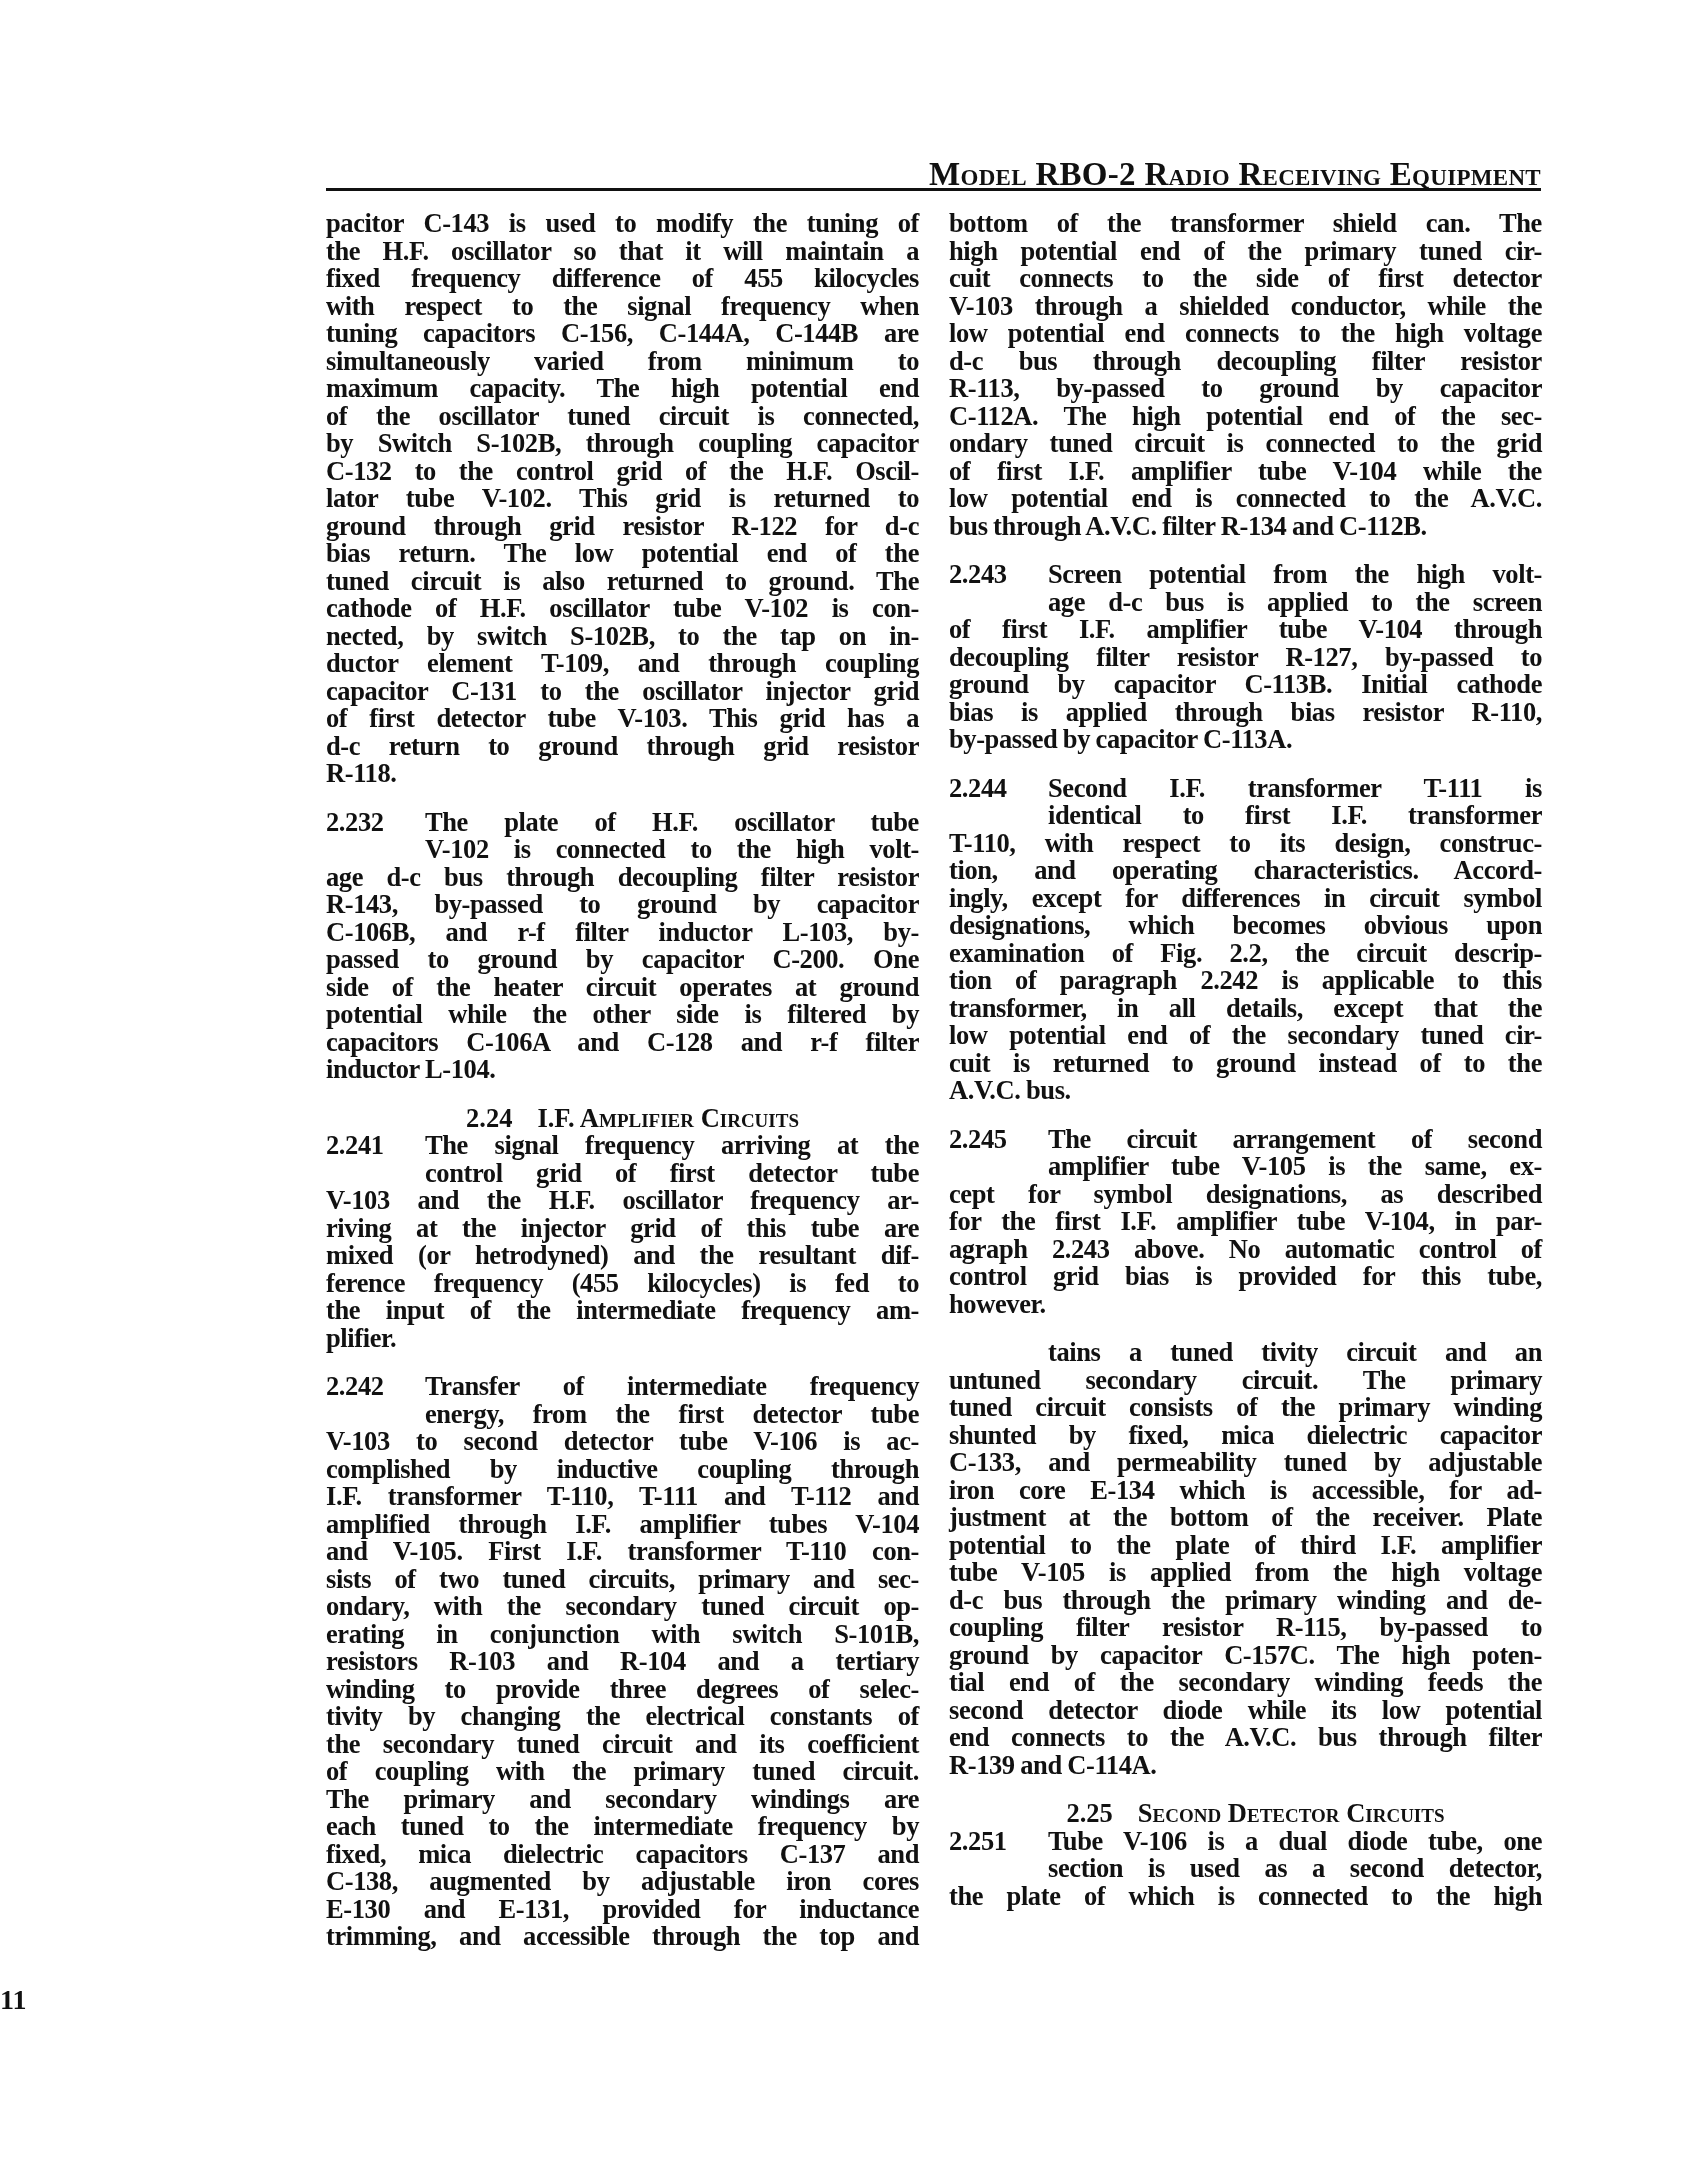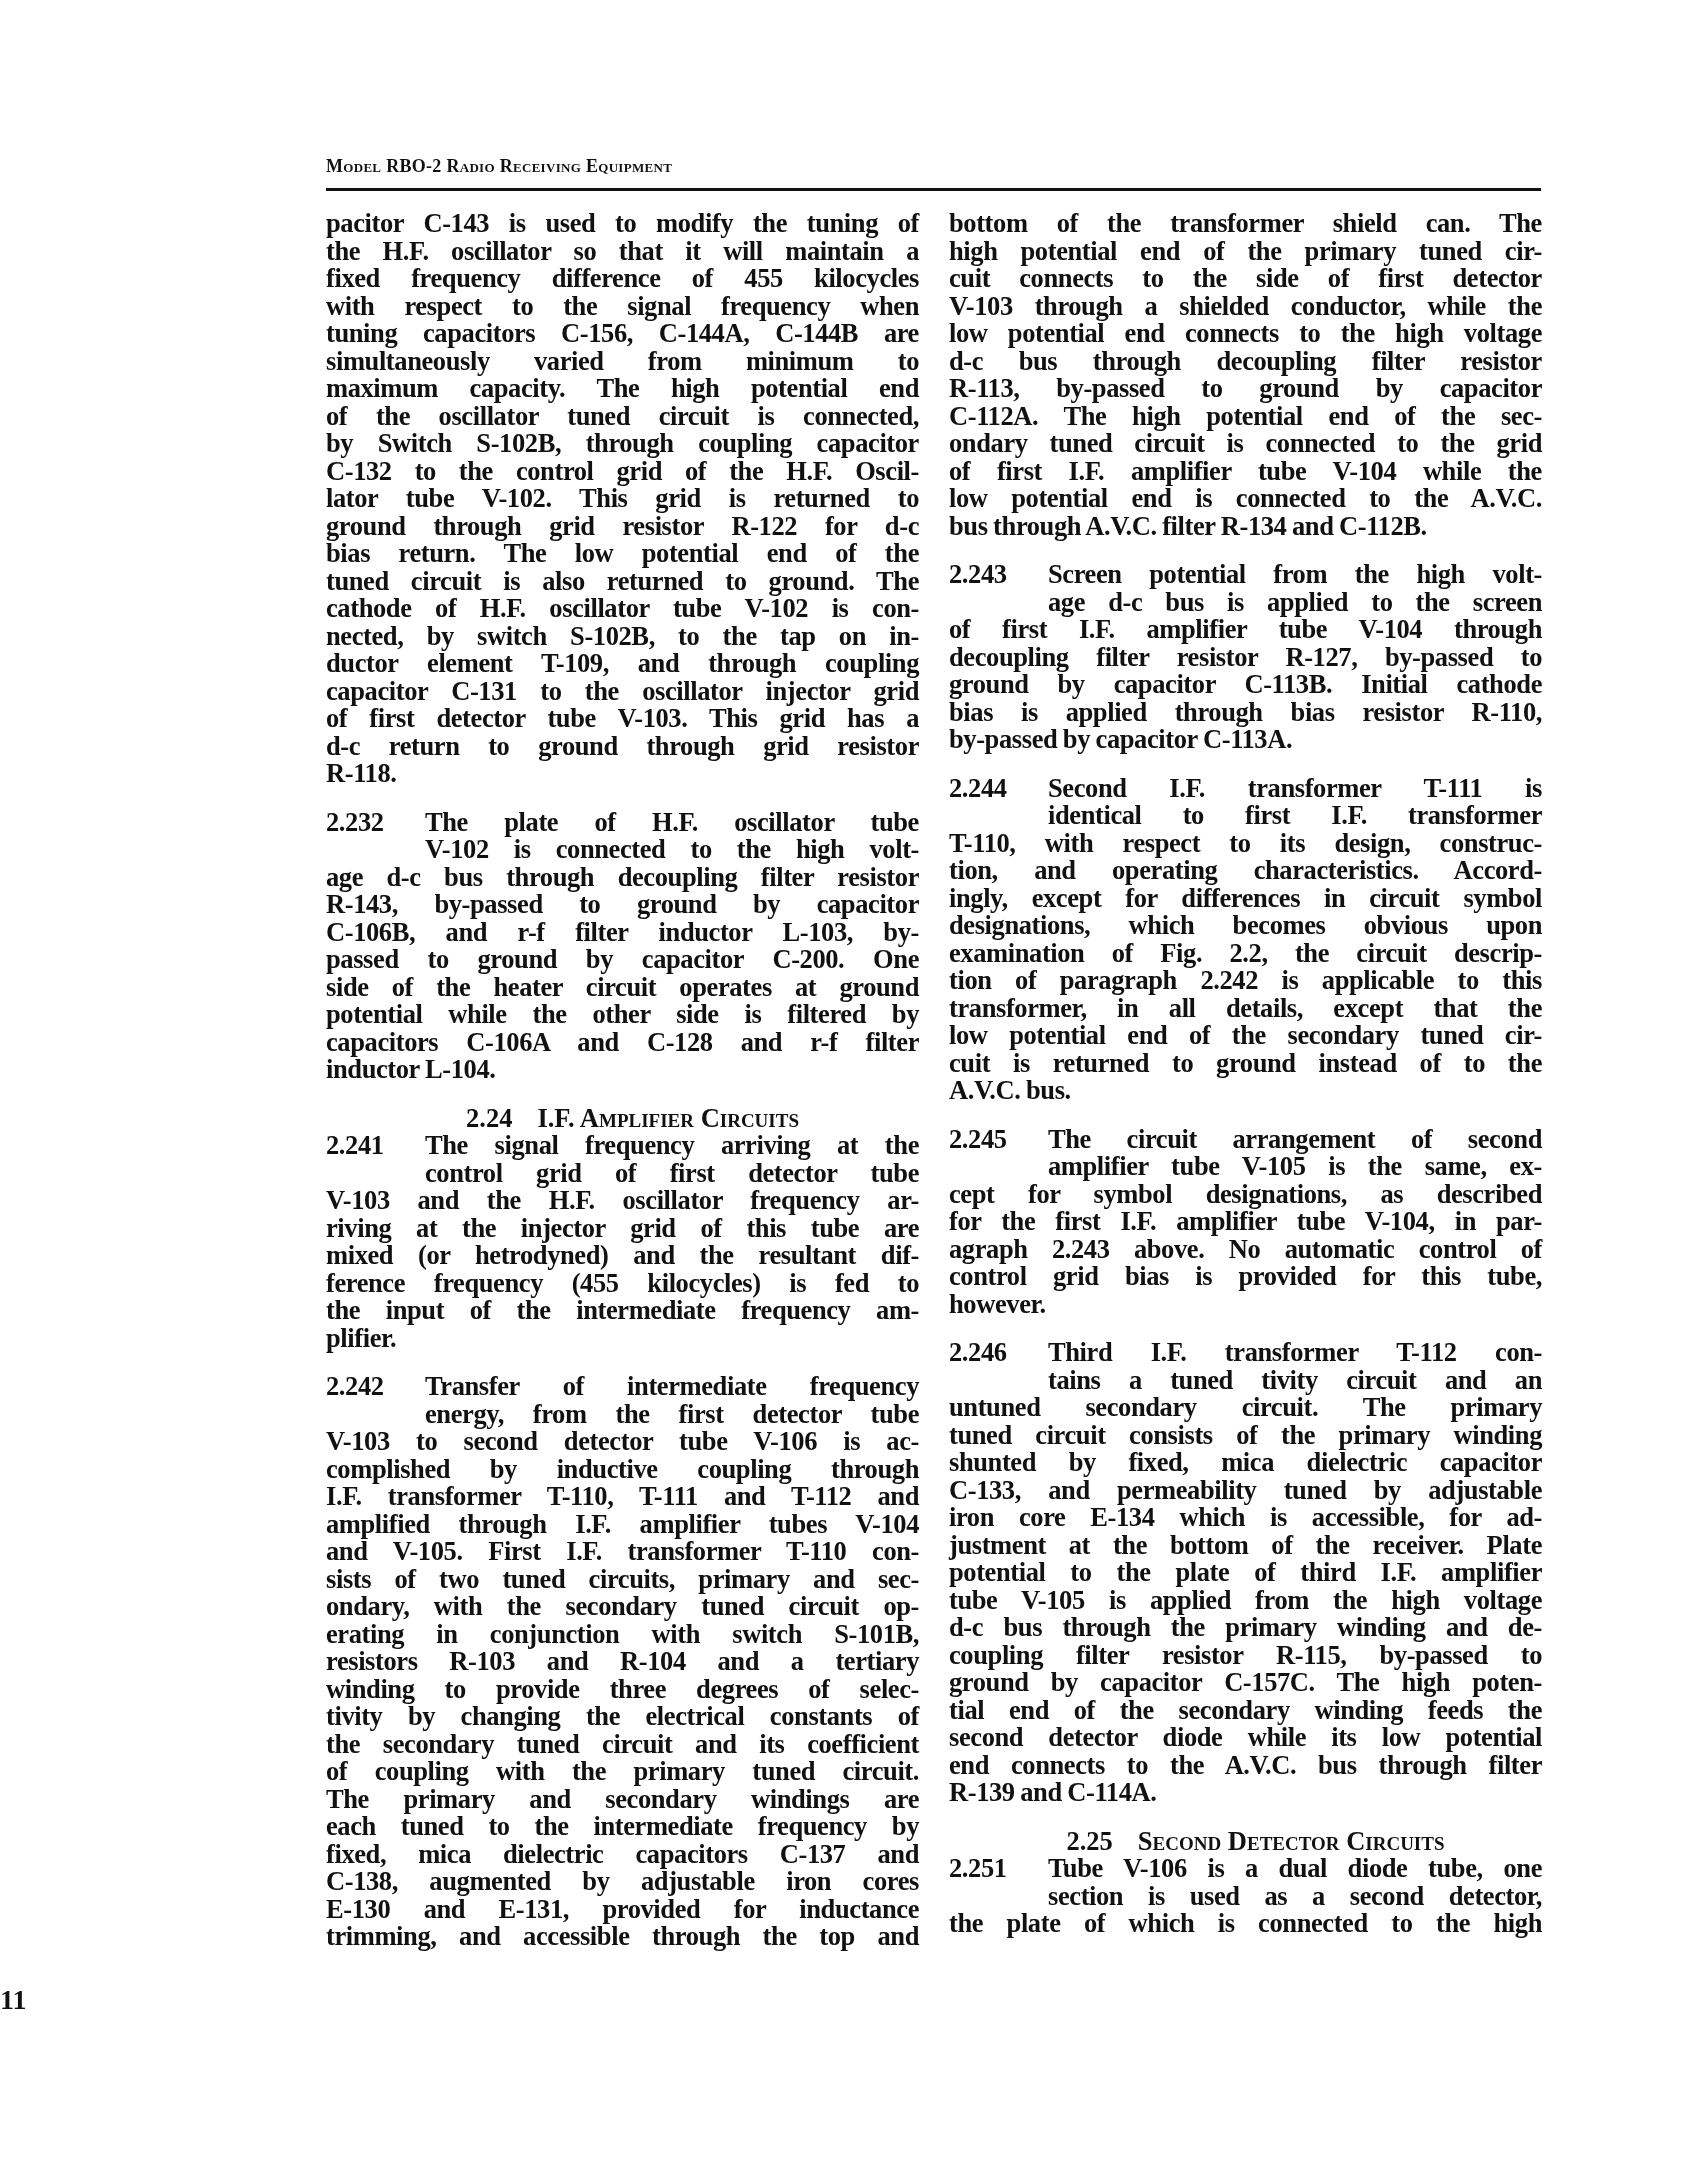--- a/index.html
+++ b/index.html
@@ -1,19 +1,19 @@
 <!DOCTYPE html>
 <html style="font-size:10.6px"><head>
   <meta charset="utf-8">
   <style>
     html, body { margin: 0; padding: 0; background: #ffffff; }
     body { width: 1688px; height: 2183px; position: relative; overflow: hidden;
            font-family: "Liberation Serif", "DejaVu Serif", serif; color: #111111; }
-    .page-header { position: absolute; left: 326px; top: 156px; width: 1215px; text-align: left;
-                   font-size: 18px; font-weight: bold; letter-spacing: 0.3px; font-variant: small-caps; }
+    .page-header { position: absolute; left: 326px; top: 156px; width: 1215px; text-align: right;
+                   font-size: 33px; font-weight: bold; letter-spacing: 0.3px; font-variant: small-caps; }
     .header-rule { position: absolute; left: 326px; top: 188px; width: 1215px; height: 3.3px; background: #111; }
     .column { position: absolute; top: 210px; width: 593px; }
     .col-left { left: 326px; }
     .col-right { left: 949px; }
     .line { font-size: 26.5px; font-weight: bold; line-height: 27.5px; height: 27.5px;
             white-space: nowrap; text-align: justify; text-align-last: justify;
             letter-spacing: -0.4px; word-spacing: -0.7px; transform-origin: left center; }
     .line.last { text-align-last: left; }
     .line.indent { padding-left: 99px; }
     .line.lead { display: flex; }
@@ -169,24 +169,20 @@
       </div>
       <div class="line indent">amplifier tube V-105 is the same, ex-</div>
       <div class="line">cept for symbol designations, as described</div>
       <div class="line">for the first I.F. amplifier tube V-104, in par-</div>
       <div class="line">agraph 2.243 above. No automatic control of</div>
       <div class="line">control grid bias is provided for this tube,</div>
       <div class="line last">however.</div>
     </div>
     <div class="gap"></div>
     <div class="block">
-      <div class="line lead">
-        <span class="pnum">2.246</span>
-        <span class="ptext">Third I.F. transformer T-112 con-</span>
-      </div>
       <div class="line indent">tains a tuned tivity circuit and an</div>
       <div class="line">untuned secondary circuit. The primary</div>
       <div class="line">tuned circuit consists of the primary winding</div>
       <div class="line">shunted by fixed, mica dielectric capacitor</div>
       <div class="line">C-133, and permeability tuned by adjustable</div>
       <div class="line">iron core E-134 which is accessible, for ad-</div>
       <div class="line">justment at the bottom of the receiver. Plate</div>
       <div class="line">potential to the plate of third I.F. amplifier</div>
       <div class="line">tube V-105 is applied from the high voltage</div>
       <div class="line">d-c bus through the primary winding and de-</div>

